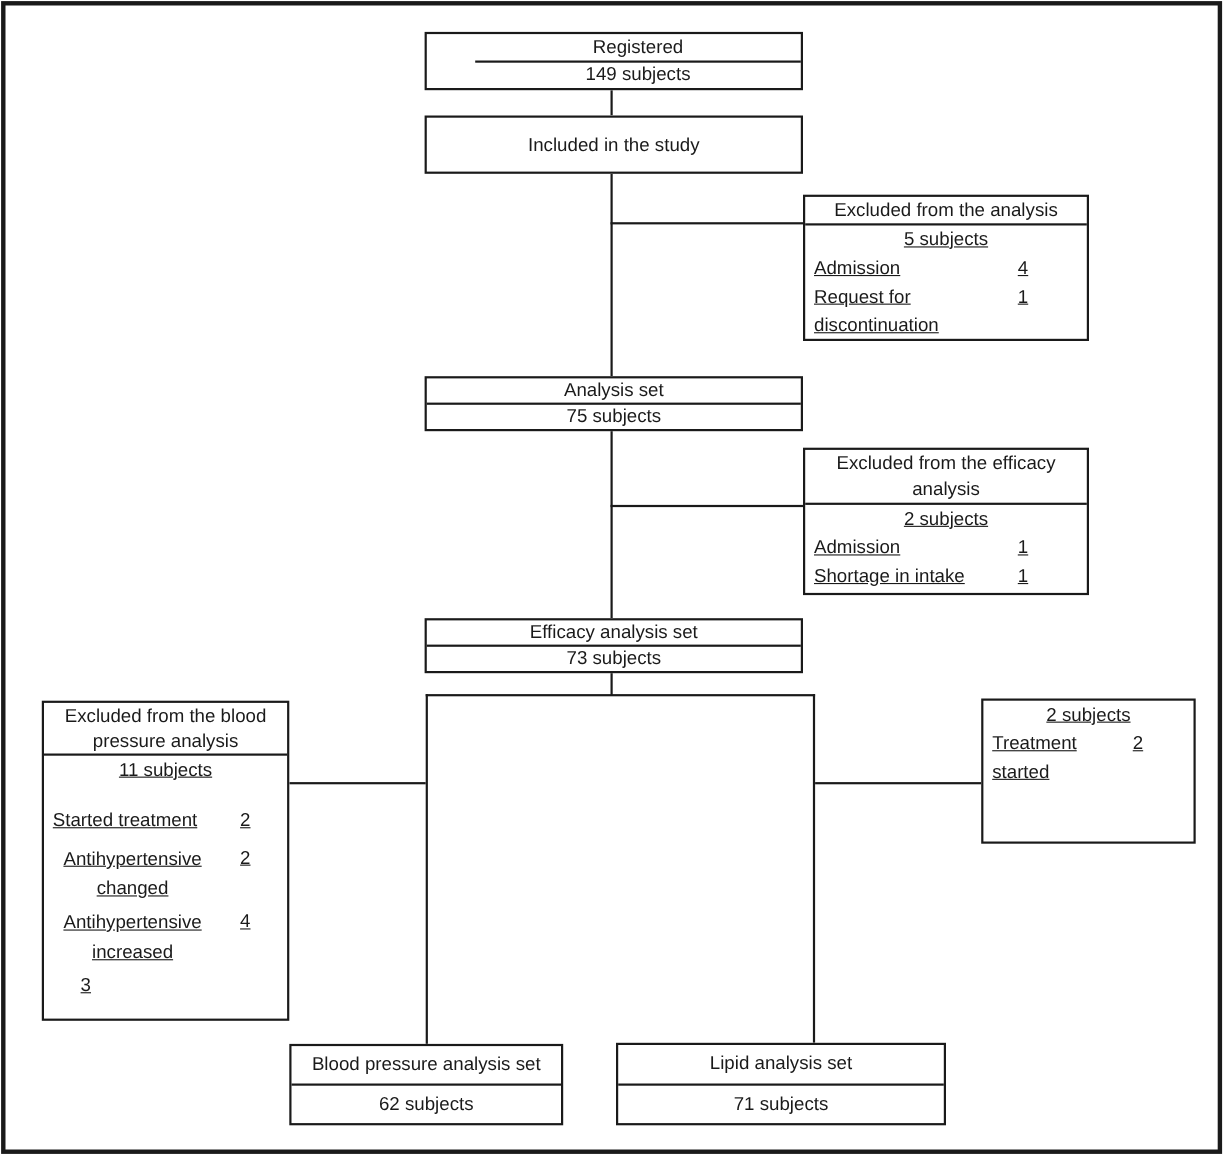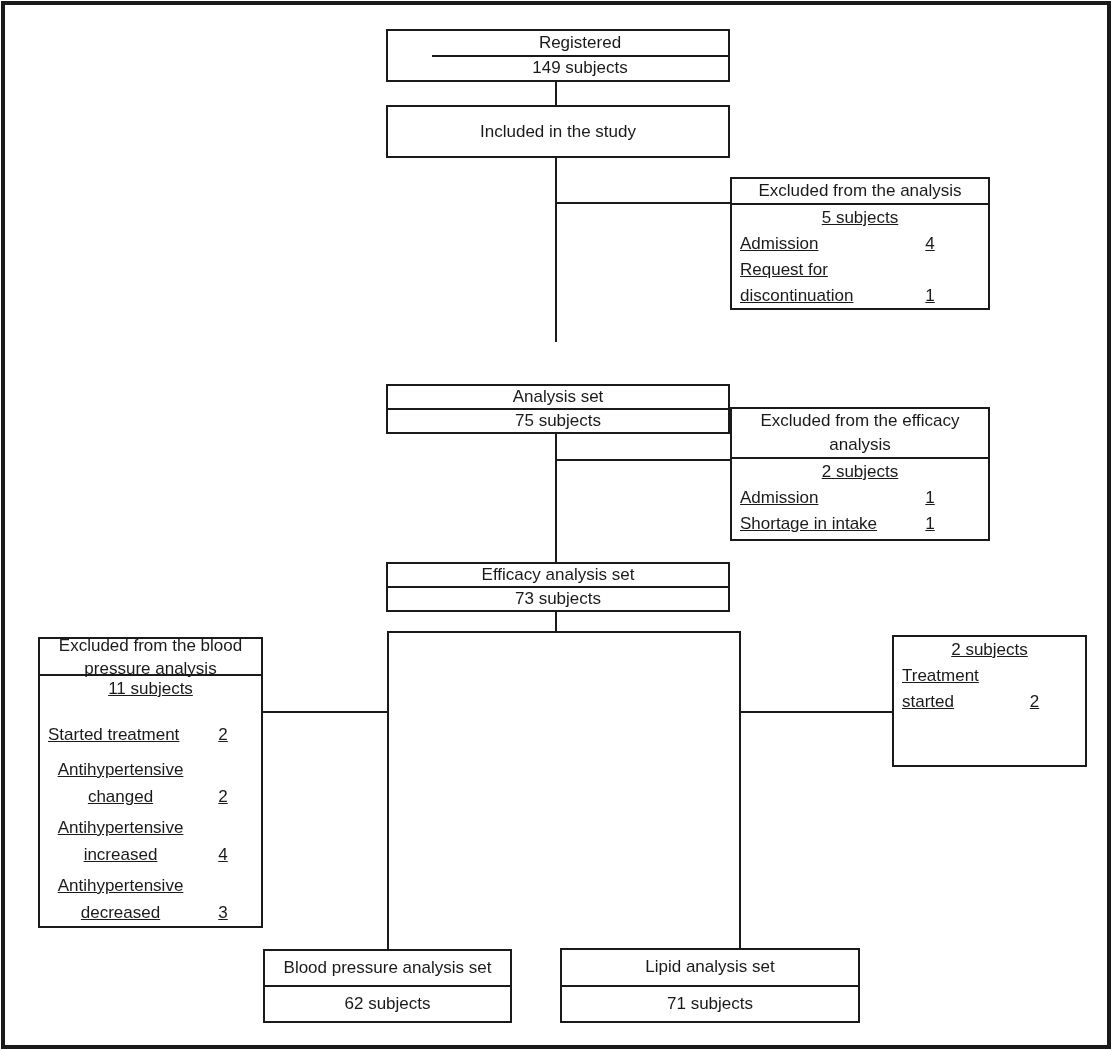--- a/index.html
+++ b/index.html
@@ -30,21 +30,21 @@
 
   
   .excl .hdr {
     border-bottom:2px solid var(--ink);
     display:flex; align-items:center; justify-content:center;
     text-align:center; line-height:24px; padding:0 6px; min-height:24px;
   }
   .excl-bp .hdr { line-height:23px; }
   .excl .body { flex:1; padding:0 8px; display:flex; flex-direction:column;text-decoration:underline; }
   .excl .count { text-align:center; line-height:26px; }
-  .excl .item { display:flex; align-items:flex-end; }
+  .excl .item { display:flex; align-items:flex-start; }
   .excl .lbl { flex:1; line-height:26px; }
   .excl .val { text-align:center; line-height:26px; }
 
   .excl-analysis .val, .excl-efficacy .val { width:100px; }
   .excl-bp .val { width:60px; }
   .excl-lipid .val { width:85px; }
 
   .excl-bp .count { margin-bottom:10px; }
   .excl-bp .item { margin-top:4px; }
   .excl-bp .item.two .lbl { line-height:27px; }
@@ -70,21 +70,21 @@
 
   <div class="box main" style="left:386px; top:29px; width:344px; height:53px;padding-left:44px;">
     <div class="row">Registered</div>
     <div class="row">149 subjects</div>
   </div>
 
   <div class="box main" style="left:386px; top:105px; width:344px; height:53px;">
     <div class="row">Included in the study</div>
   </div>
 
-  <div class="box main" style="left:386px; top:342px; width:344px; height:50px;margin-top:42px;">
+  <div class="box main" style="left:386px; top:342px; width:344px; height:50px;">
     <div class="row">Analysis set</div>
     <div class="row">75 subjects</div>
   </div>
 
   <div class="box main" style="left:386px; top:562px; width:344px; height:50px;">
     <div class="row">Efficacy analysis set</div>
     <div class="row">73 subjects</div>
   </div>
 
   <div class="box main" style="left:263px; top:949px; width:249px; height:74px;">
@@ -137,21 +137,20 @@
       </div>
       <div class="item two center" style="margin-top:8px;">
         <span class="lbl">Antihypertensive changed</span>
         <span class="val">2</span>
       </div>
       <div class="item two center">
         <span class="lbl">Antihypertensive increased</span>
         <span class="val">4</span>
       </div>
       <div class="item two center">
-        <span class="lbl">Antihypertensive decreased</span>
         <span class="val">3</span>
       </div>
     </div>
   </div>
 
   <div class="box excl excl-lipid" style="left:892px; top:635px; width:195px; height:132px;">
     <div class="body">
       <div class="count">2 subjects</div>
       <div class="item">
         <span class="lbl">Treatment started</span>

